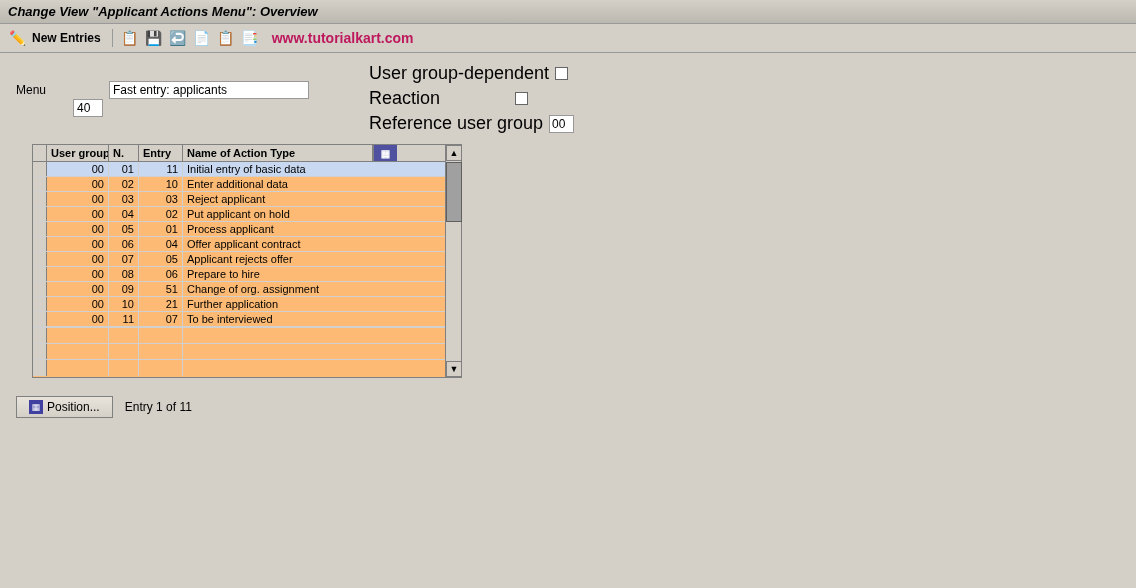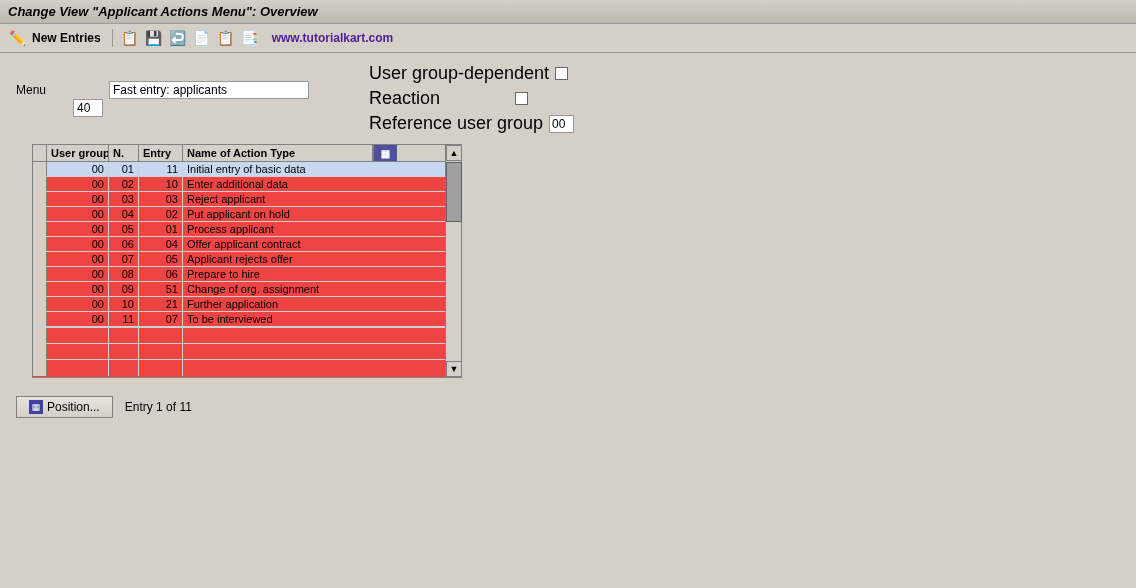--- a/index.html
+++ b/index.html
@@ -36,23 +36,23 @@
       justify-content: center;
       cursor: pointer;
       font-size: 14px;
     }
     .toolbar-label {
       font-size: 12px;
       font-weight: bold;
       margin-right: 4px;
     }
     .toolbar-watermark {
-      color: #4c1d95;
+      color: #be185d;
       font-weight: bold;
-      font-size: 12px;
+      font-size: 14px;
       margin-left: 8px;
     }
     .toolbar-separator {
       width: 1px;
       height: 18px;
       background: #999;
       margin: 0 3px;
     }
     .main-content {
       padding: 10px 16px;
@@ -173,21 +173,21 @@
       flex: 1;
       width: 16px;
       background: #d4d0c8;
       border: 1px solid #808080;
       border-top: none;
       border-bottom: none;
     }
     .table-wrapper {
       display: flex;
       border: 1px solid #808080;
-      background: #ef4444;
+      background: #fdba74;
       margin: 0 16px;
       max-width: 430px;
     }
     .table-main {
       flex: 1;
     }
     .scrollbar-area {
       width: 16px;
       background: #d4d0c8;
       border-left: 1px solid #808080;

